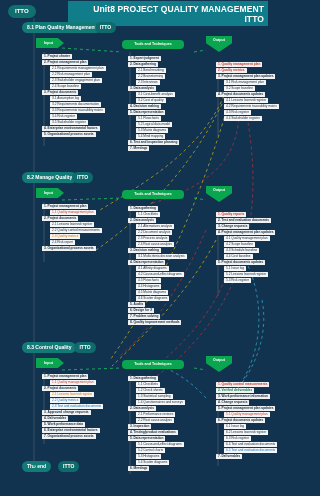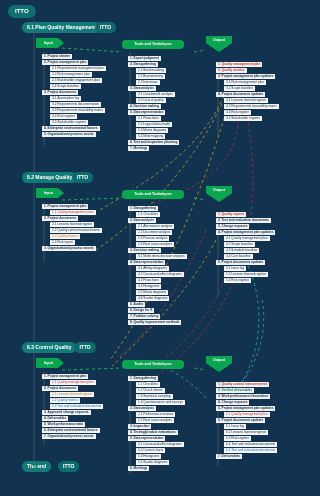--- a/index.html
+++ b/index.html
@@ -106,20 +106,24 @@
     <path d="M224 96 C200 150 150 180 100 210" stroke="#b5a222" stroke-width="0.8" stroke-dasharray="3 3" fill="none"></path>
     <path d="M222 104 C190 170 140 220 96 250" stroke="#b5a222" stroke-width="0.8" stroke-dasharray="3 3" fill="none"></path>
     <path d="M226 112 C200 200 160 290 110 360" stroke="#b5a222" stroke-width="0.8" stroke-dasharray="3 3" fill="none"></path>
     <path d="M216 240 C190 290 150 330 112 366" stroke="#b5a222" stroke-width="0.8" stroke-dasharray="3 3" fill="none"></path>
 
     <path d="M262 300 C270 340 250 380 226 400" stroke="#2e9fc4" stroke-width="0.8" stroke-dasharray="3 3" fill="none"></path>
     <path d="M240 250 C270 300 262 360 232 396" stroke="#2e9fc4" stroke-width="0.8" stroke-dasharray="3 3" fill="none"></path>
     <path d="M206 398 C190 380 170 368 150 362" stroke="#2e9fc4" stroke-width="0.8" stroke-dasharray="3 3" fill="none"></path>
   </svg>
 
+  <div class="banner">
+    <div>Unit8 PROJECT QUALITY MANAGEMENT</div>
+    <div class="l2">ITTO</div>
+  </div>
 
   <div class="pill root" style="left:8px;top:5px;">ITTO</div>
 
   <div id="sections-host">
       <div class="tick" style="left: 33px; top: 26px;"></div>
       <div class="pill" style="left: 22px; top: 22px;">8.1 Plan Quality Management</div>
       <div class="pill itto" style="left: 94.85px; top: 22px;">ITTO</div>
       <div class="gnode input" style="left: 36px; top: 38px;">Input</div>
       <div class="row l0" style="left: 42px; top: 54px;">1. Project charter</div>
       <div class="row l0" style="left: 42px; top: 60px;">2. Project management plan</div>

